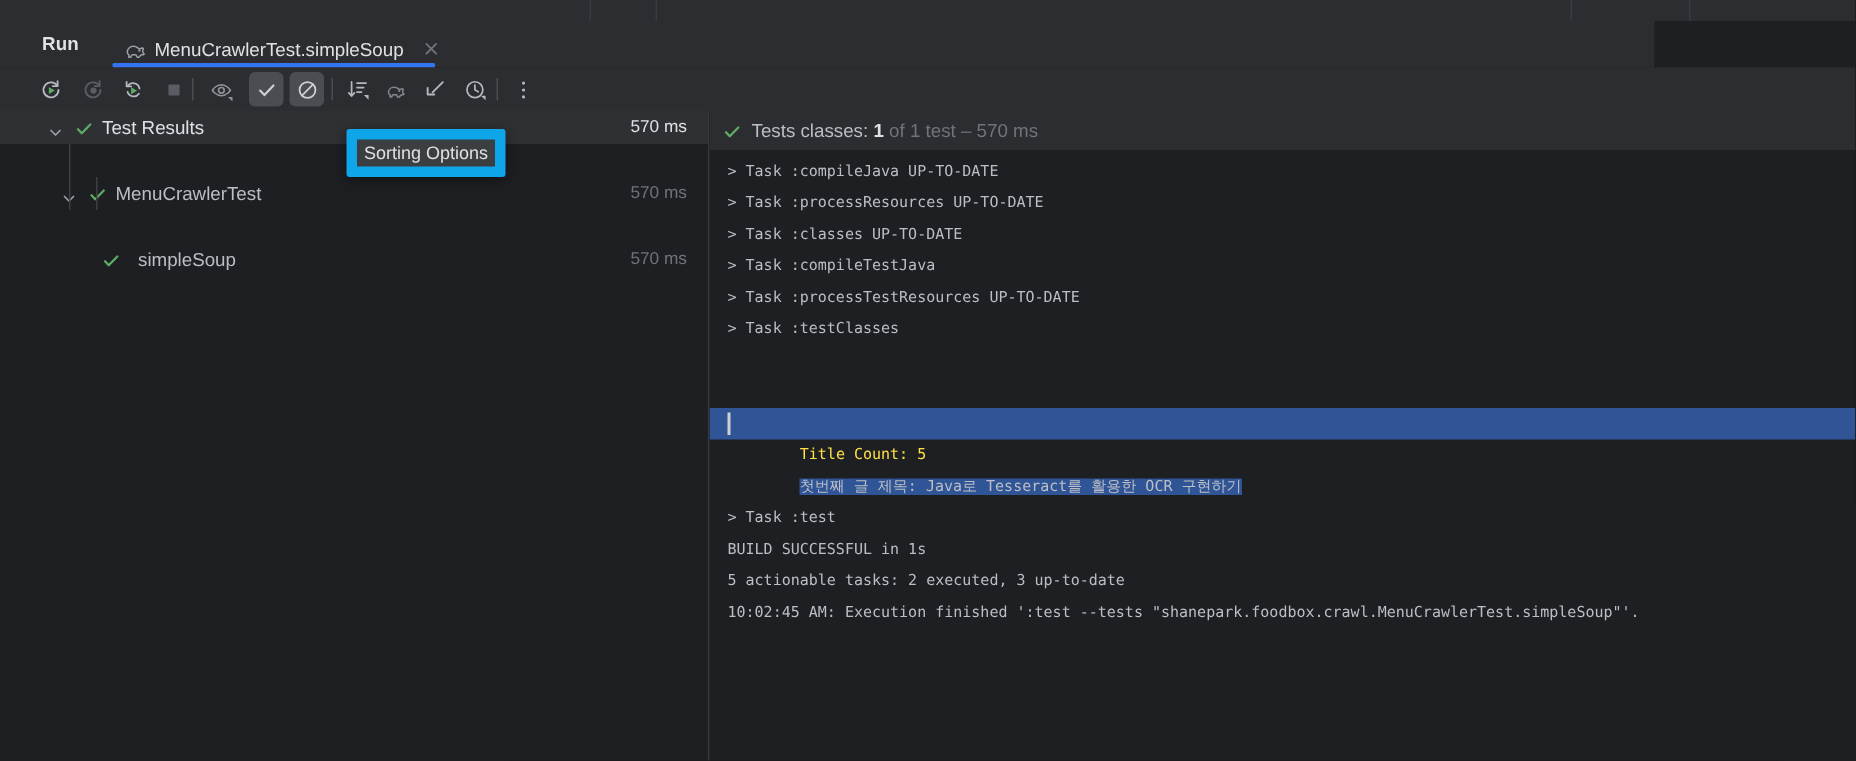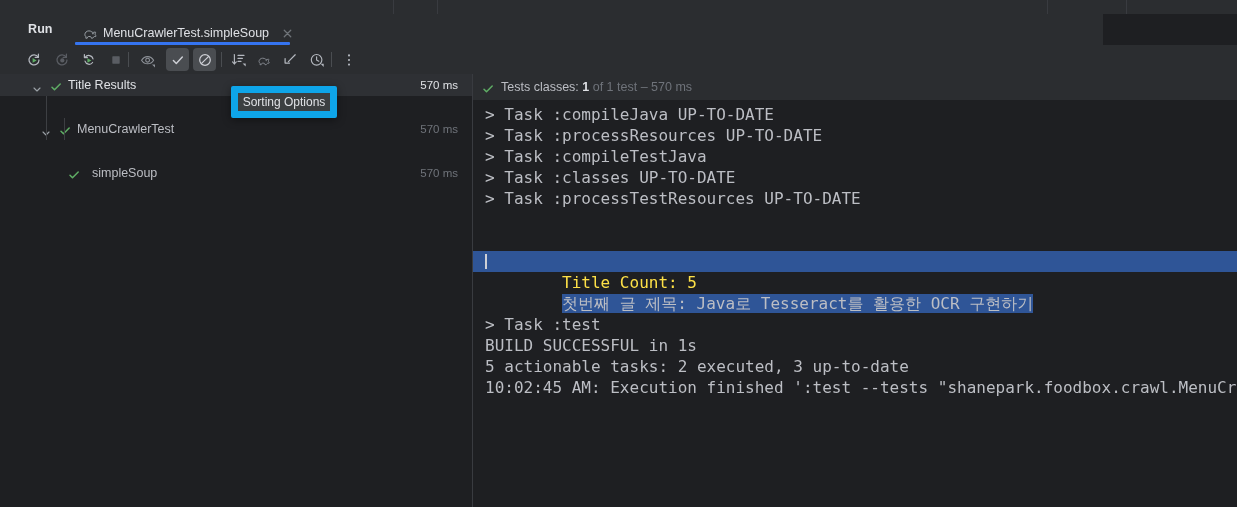--- a/index.html
+++ b/index.html
@@ -68,21 +68,21 @@
   
   .chead { position:absolute; left:0; top:0; width:764px; height:26px; background:#2b2d30; display:flex; align-items:center; padding-left:9px; }
   .chead .tick { width:12px; height:12px; margin-right:7px; }
   .chead .txt { font-size:12.5px; color:#bcbec4; white-space:nowrap; }
   .chead .muted { color:#6f737a; }
   .chead b { color:#dfe1e5; font-weight:700; }
 
   .cbody { position:absolute; left:0; top:26px; width:764px; height:407px; padding-top:4px; }
   .cline {
     position:relative; height:21px; line-height:21px;
-    font-family:"DejaVu Sans Mono", monospace; font-size:16px;
+    font-family:"DejaVu Sans Mono", monospace; font-size:10px;
     color:#bcbec4; white-space:pre; padding-left:12px;
   }
   .cline.hl { background:#2f5597; color:#fde047; padding-left:12px; width:764px; }
   .cline.blank { color:transparent; }
   .caret { position:absolute; left:12px; top:3px; width:2px; height:15px; background:#ced0d6; }
   .hl-part { background:#2f5597; }
 </style>
 </head>
 <body>
 
@@ -223,21 +223,21 @@
         <span class="chev" style="left:32px;">
           <svg viewBox="0 0 10 10" width="10" height="10">
               <path d="M2 4l3 3 3-3" fill="none" stroke="#9aa0a6" stroke-width="1.15" stroke-linecap="round" stroke-linejoin="round"></path>
             </svg>
         </span>
         <span class="tick" style="left:50px;">
           <svg viewBox="0 0 12 12" width="12" height="12">
               <path d="M2 6.2l2.5 2.6L10.2 3" fill="none" stroke="#5fad65" stroke-width="1.5" stroke-linecap="round" stroke-linejoin="round"></path>
             </svg>
         </span>
-        <span class="tname" style="left:68px;">Title Results</span>
+        <span class="tname" style="left:68px;">Test Results</span>
         <span class="ttime">570 ms</span>
       </div>
 
       <div class="trow" style="top:22px;">
         <span class="chev" style="left:41px;">
           <svg viewBox="0 0 10 10" width="10" height="10">
               <path d="M2 4l3 3 3-3" fill="none" stroke="#9aa0a6" stroke-width="1.15" stroke-linecap="round" stroke-linejoin="round"></path>
             </svg>
         </span>
         <span class="tick" style="left:59px;">
@@ -277,23 +277,24 @@
         <svg viewBox="0 0 12 12" width="12" height="12">
             <path d="M2 6.2l2.5 2.6L10.2 3" fill="none" stroke="#5fad65" stroke-width="1.5" stroke-linecap="round" stroke-linejoin="round"></path>
           </svg>
       </span>
       <span class="txt"><span>Tests classes: </span><b>1</b><span class="muted"> of 1 test – 570 ms</span></span>
     </div>
 
     <div class="cbody">
       <div class="cline">&gt; Task :compileJava UP-TO-DATE</div>
       <div class="cline">&gt; Task :processResources UP-TO-DATE</div>
+      <div class="cline">&gt; Task :classes UP-TO-DATE</div>
       <div class="cline">&gt; Task :compileTestJava</div>
-      <div class="cline">&gt; Task :classes UP-TO-DATE</div>
       <div class="cline">&gt; Task :processTestResources UP-TO-DATE</div>
+      <div class="cline">&gt; Task :testClasses</div>
       <div class="cline blank">&nbsp;</div>
       <div class="cline blank">&nbsp;</div>
 
       <div class="cline hl">
         <span class="caret"></span><span>Title Count: 5</span>
       </div>
       <div class="cline" style="padding-left:12px;">
         <span class="hl-part">첫번째 글 제목: Java로 Tesseract를 활용한 OCR 구현하기</span>
       </div>
 

